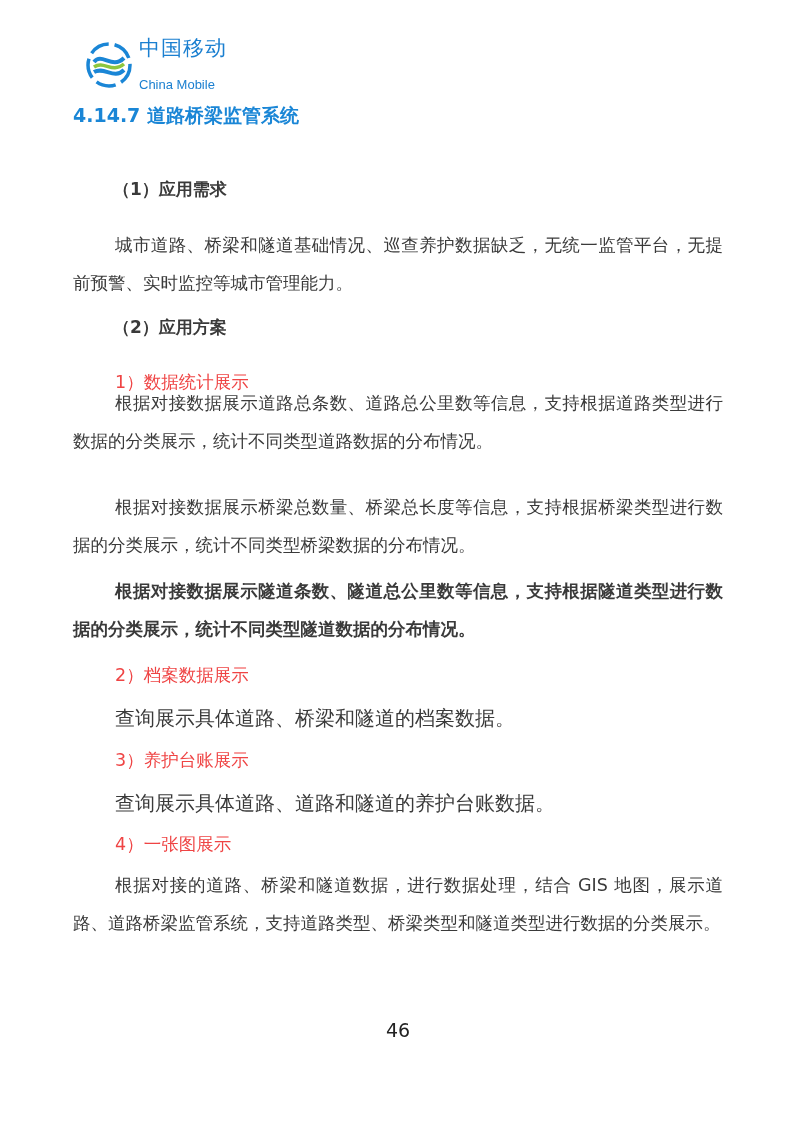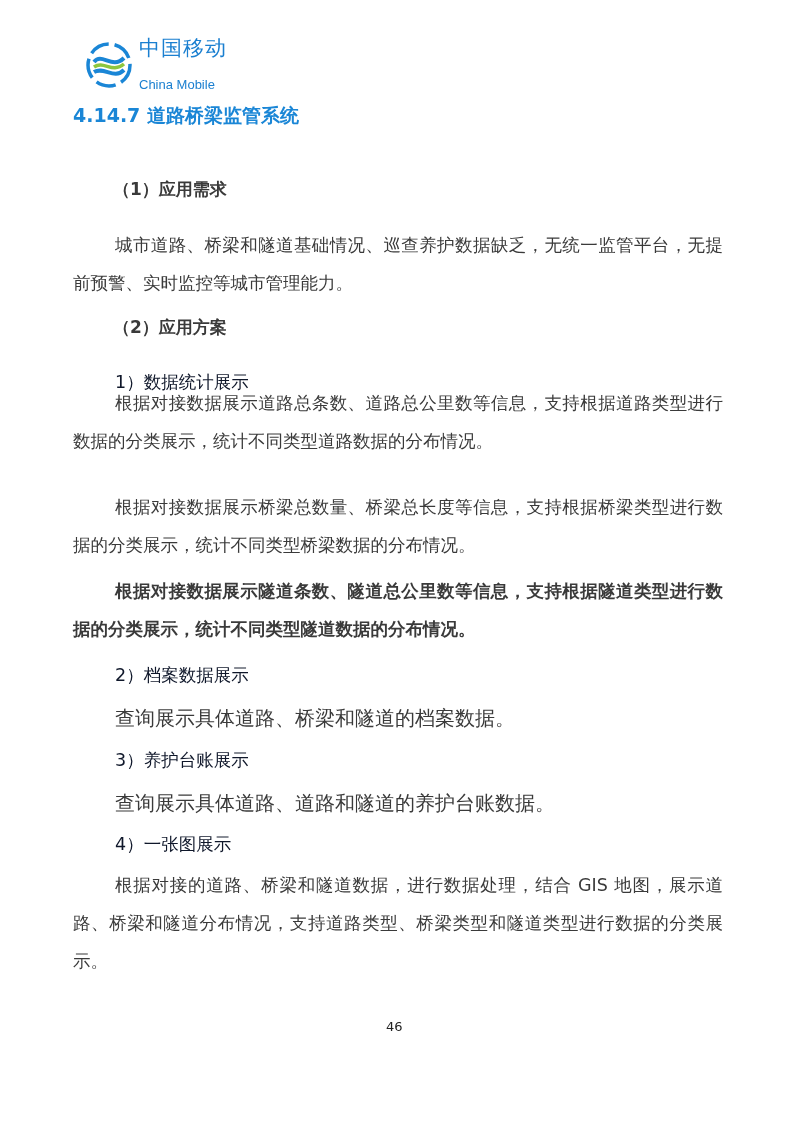--- a/index.html
+++ b/index.html
@@ -7,23 +7,23 @@
          font-family:"DejaVu Sans","Liberation Sans",sans-serif; color:#3a3a3a; }
   .logo { position:absolute; left:86px; top:38px; display:flex; align-items:center; }
   .logo svg { width:46px; height:46px; }
   .logo-text { margin-left:7px; line-height:1; }
   .logo-cn { font-size:21px; color:#1a7fd0; letter-spacing:1px; font-weight:500; }
   .logo-en { font-size:13px; color:#1a7fd0; margin-top:19px; font-family:"Liberation Sans",sans-serif; }
   .h-section { position:absolute; left:73px; top:103px; font-size:19px; font-weight:bold; color:#1a86d6;text-align:right; }
   .h-sub { position:absolute; font-size:17px; font-weight:bold; color:#3a3a3a; }
   .para { position:absolute; left:73px; width:650px; font-size:17.5px; line-height:38px; color:#3a3a3a; text-align:justify; }
   .indent { text-indent:42px; }
-  .item { position:absolute; left:115px; font-size:17.5px; color:#0f172a; }
+  .item { position:absolute; left:115px; font-size:17.5px; color:#ef4444; }
   .plain { position:absolute; left:115px; font-size:20px; color:#3a3a3a; }
-  .page-num { position:absolute; left:386px; top:1019px; font-size:13px; color:#222; }
+  .page-num { position:absolute; left:386px; top:1019px; font-size:19px; color:#222; }
 </style>
 </head>
 <body>
 
 <div class="logo">
   <svg viewBox="0 0 46 46">
     <circle cx="23" cy="23" r="21" fill="none" stroke="#1a86d6" stroke-width="3.5" stroke-dasharray="20 6"></circle>
     <path d="M8 20 C16 10, 26 28, 38 16" fill="none" stroke="#1a86d6" stroke-width="4"></path>
     <path d="M8 25 C18 18, 26 32, 38 22" fill="none" stroke="#8cc63f" stroke-width="3.5"></path>
     <path d="M8 30 C18 24, 28 38, 38 28" fill="none" stroke="#1a86d6" stroke-width="4"></path>
@@ -46,15 +46,15 @@
 <div class="para indent" style="top:488px;">根据对接数据展示桥梁总数量、桥梁总长度等信息，支持根据桥梁类型进行数据的分类展示，统计不同类型桥梁数据的分布情况。</div>
 <div class="para indent" style="top:572px;font-weight:bold;">根据对接数据展示隧道条数、隧道总公里数等信息，支持根据隧道类型进行数据的分类展示，统计不同类型隧道数据的分布情况。</div>
 
 <div class="item" style="top:663px;">2）档案数据展示</div>
 <div class="plain" style="top:705px;">查询展示具体道路、桥梁和隧道的档案数据。</div>
 
 <div class="item" style="top:748px;">3）养护台账展示</div>
 <div class="plain" style="top:790px;">查询展示具体道路、道路和隧道的养护台账数据。</div>
 
 <div class="item" style="top:832px;">4）一张图展示</div>
-<div class="para indent" style="top:866px;">根据对接的道路、桥梁和隧道数据，进行数据处理，结合 GIS 地图，展示道路、桥梁和隧道分布情况，支持道路类型、桥梁类型和隧道类型进行数据的分类展示。</div>
+<div class="para indent" style="top:866px;">根据对接的道路、桥梁和隧道数据，进行数据处理，结合 GIS 地图，展示道路、道路桥梁监管系统，支持道路类型、桥梁类型和隧道类型进行数据的分类展示。</div>
 
 <div class="page-num">46</div>
 
 </body></html>

